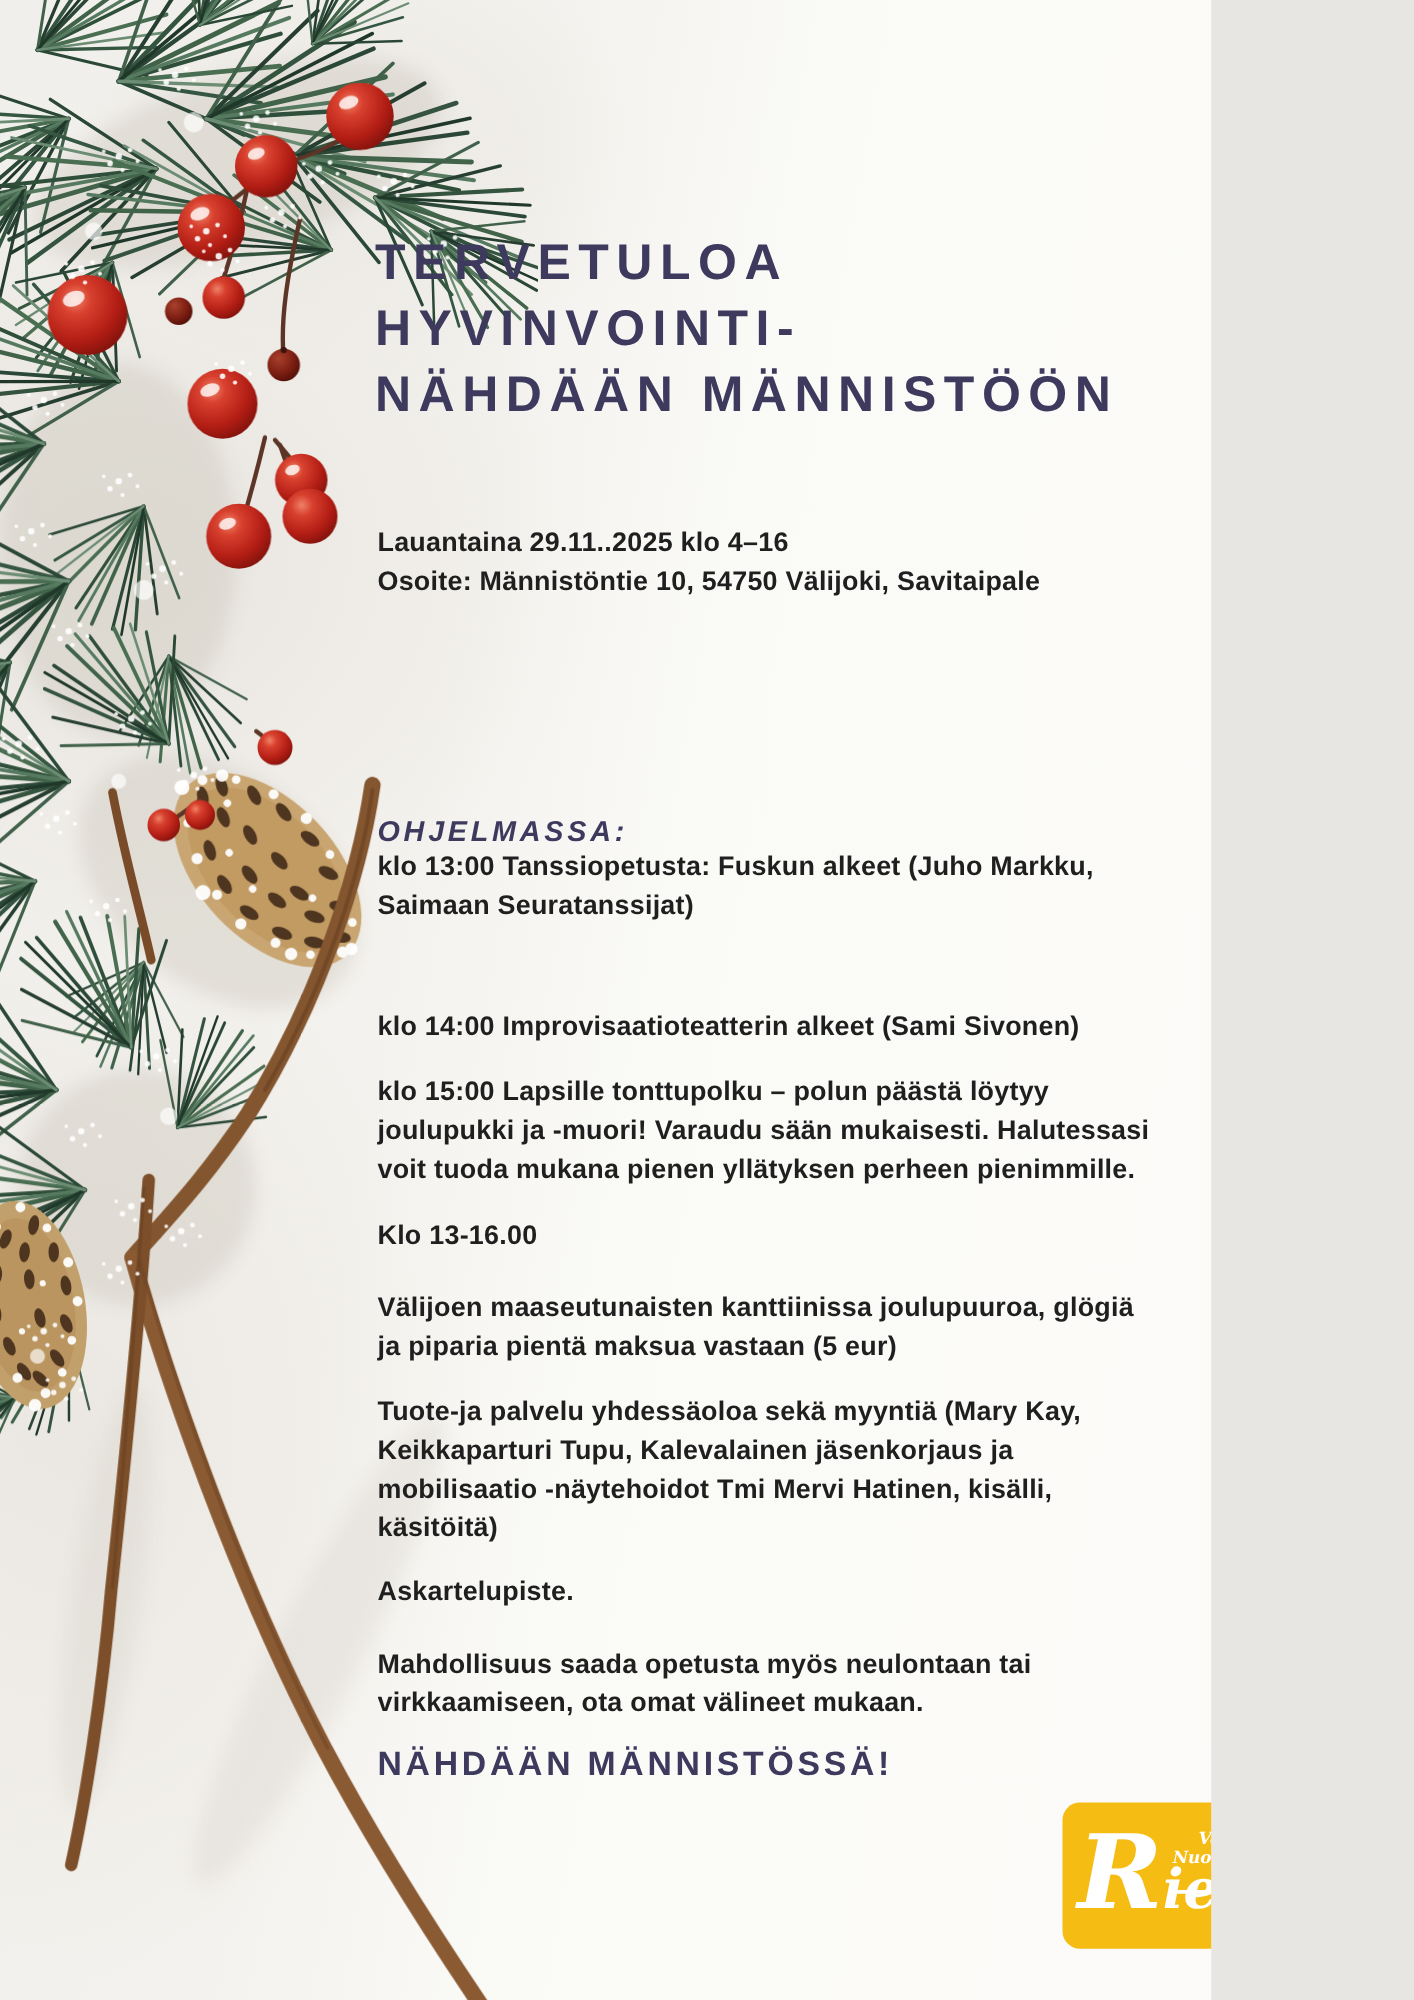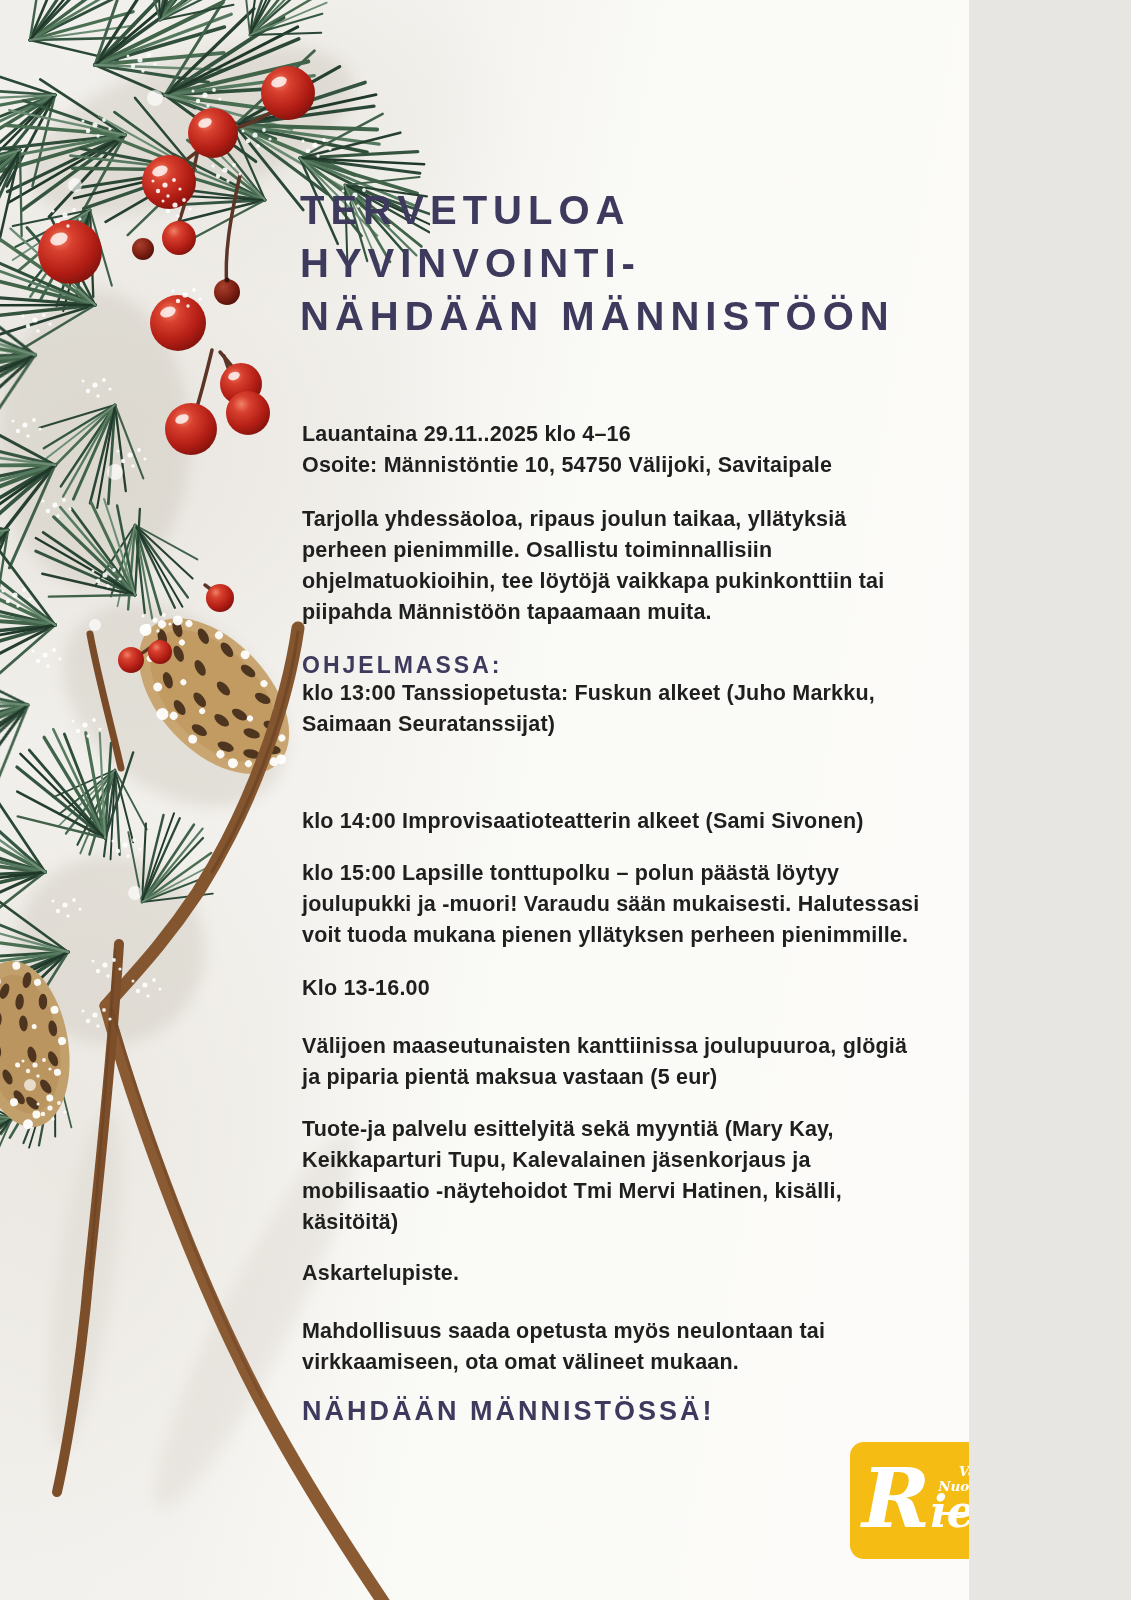--- a/index.html
+++ b/index.html
@@ -17,21 +17,21 @@
     position:absolute;left:300px;top:184px;
     color:#3d3a5e;font-size:40px;font-weight:700;letter-spacing:6px;line-height:53px;
     white-space:nowrap;
   }
   .block{
     position:absolute;left:302px;width:760px;
     color:#1f1f1f;font-size:21.5px;font-weight:700;line-height:31px;letter-spacing:0.2px;
   }
   .tl{white-space:nowrap;}
   .head{
-    color:#3d3a5e;font-size:23px;font-weight:700;letter-spacing:3px;
+    color:#3d3a5e;font-size:23px;font-weight:700;letter-spacing:3px;font-style:italic;
   }
   .closing{
     color:#3d3a5e;font-size:27px;font-weight:700;letter-spacing:3px;white-space:nowrap;
   }
   .logo{
     position:absolute;left:850px;top:1442px;width:206px;height:117px;
     background:#f5bc13;border-radius:14px;color:#fff;
     font-family:"DejaVu Serif",serif;font-style:italic;
   }
   .logo-org{
@@ -320,26 +320,20 @@
     <div class="tl">TERVETULOA</div>
     <div class="tl">HYVINVOINTI-</div>
     <div class="tl">NÄHDÄÄN MÄNNISTÖÖN</div>
   </div>
 
   <div class="block" style="top:419px">
     <div class="tl">Lauantaina 29.11..2025 klo 4–16</div>
     <div class="tl">Osoite: Männistöntie 10, 54750 Välijoki, Savitaipale</div>
   </div>
 
-  <div class="block" style="top:504px">
-    <div class="tl">Tarjolla yhdessäoloa, ripaus joulun taikaa, yllätyksiä</div>
-    <div class="tl">perheen pienimmille. Osallistu toiminnallisiin</div>
-    <div class="tl">ohjelmatuokioihin, tee löytöjä vaikkapa pukinkonttiin tai</div>
-    <div class="tl">piipahda Männistöön tapaamaan muita.</div>
-  </div>
 
   <div class="block head" style="top:650px">OHJELMASSA:</div>
 
   <div class="block" style="top:678px">
     <div class="tl">klo 13:00 Tanssiopetusta: Fuskun alkeet (Juho Markku,</div>
     <div class="tl">Saimaan Seuratanssijat)</div>
   </div>
 
   <div class="block" style="top:806px">
     <div class="tl">klo 14:00 Improvisaatioteatterin alkeet (Sami Sivonen)</div>
@@ -352,21 +346,21 @@
   </div>
 
   <div class="block" style="top:973px">Klo 13-16.00</div>
 
   <div class="block" style="top:1031px">
     <div class="tl">Välijoen maaseutunaisten kanttiinissa joulupuuroa, glögiä</div>
     <div class="tl">ja piparia pientä maksua vastaan (5 eur)</div>
   </div>
 
   <div class="block" style="top:1114px">
-    <div class="tl">Tuote-ja palvelu esittelyitä sekä myyntiä (Mary Kay,</div>
+    <div class="tl">Tuote-ja palvelu yhdessäoloa sekä myyntiä (Mary Kay,</div>
     <div class="tl">Keikkaparturi Tupu, Kalevalainen jäsenkorjaus ja</div>
     <div class="tl">mobilisaatio -näytehoidot Tmi Mervi Hatinen, kisälli,</div>
     <div class="tl">käsitöitä)</div>
   </div>
 
   <div class="block" style="top:1258px">Askartelupiste.</div>
 
   <div class="block" style="top:1316px">
     <div class="tl">Mahdollisuus saada opetusta myös neulontaan tai</div>
     <div class="tl">virkkaamiseen, ota omat välineet mukaan.</div>

